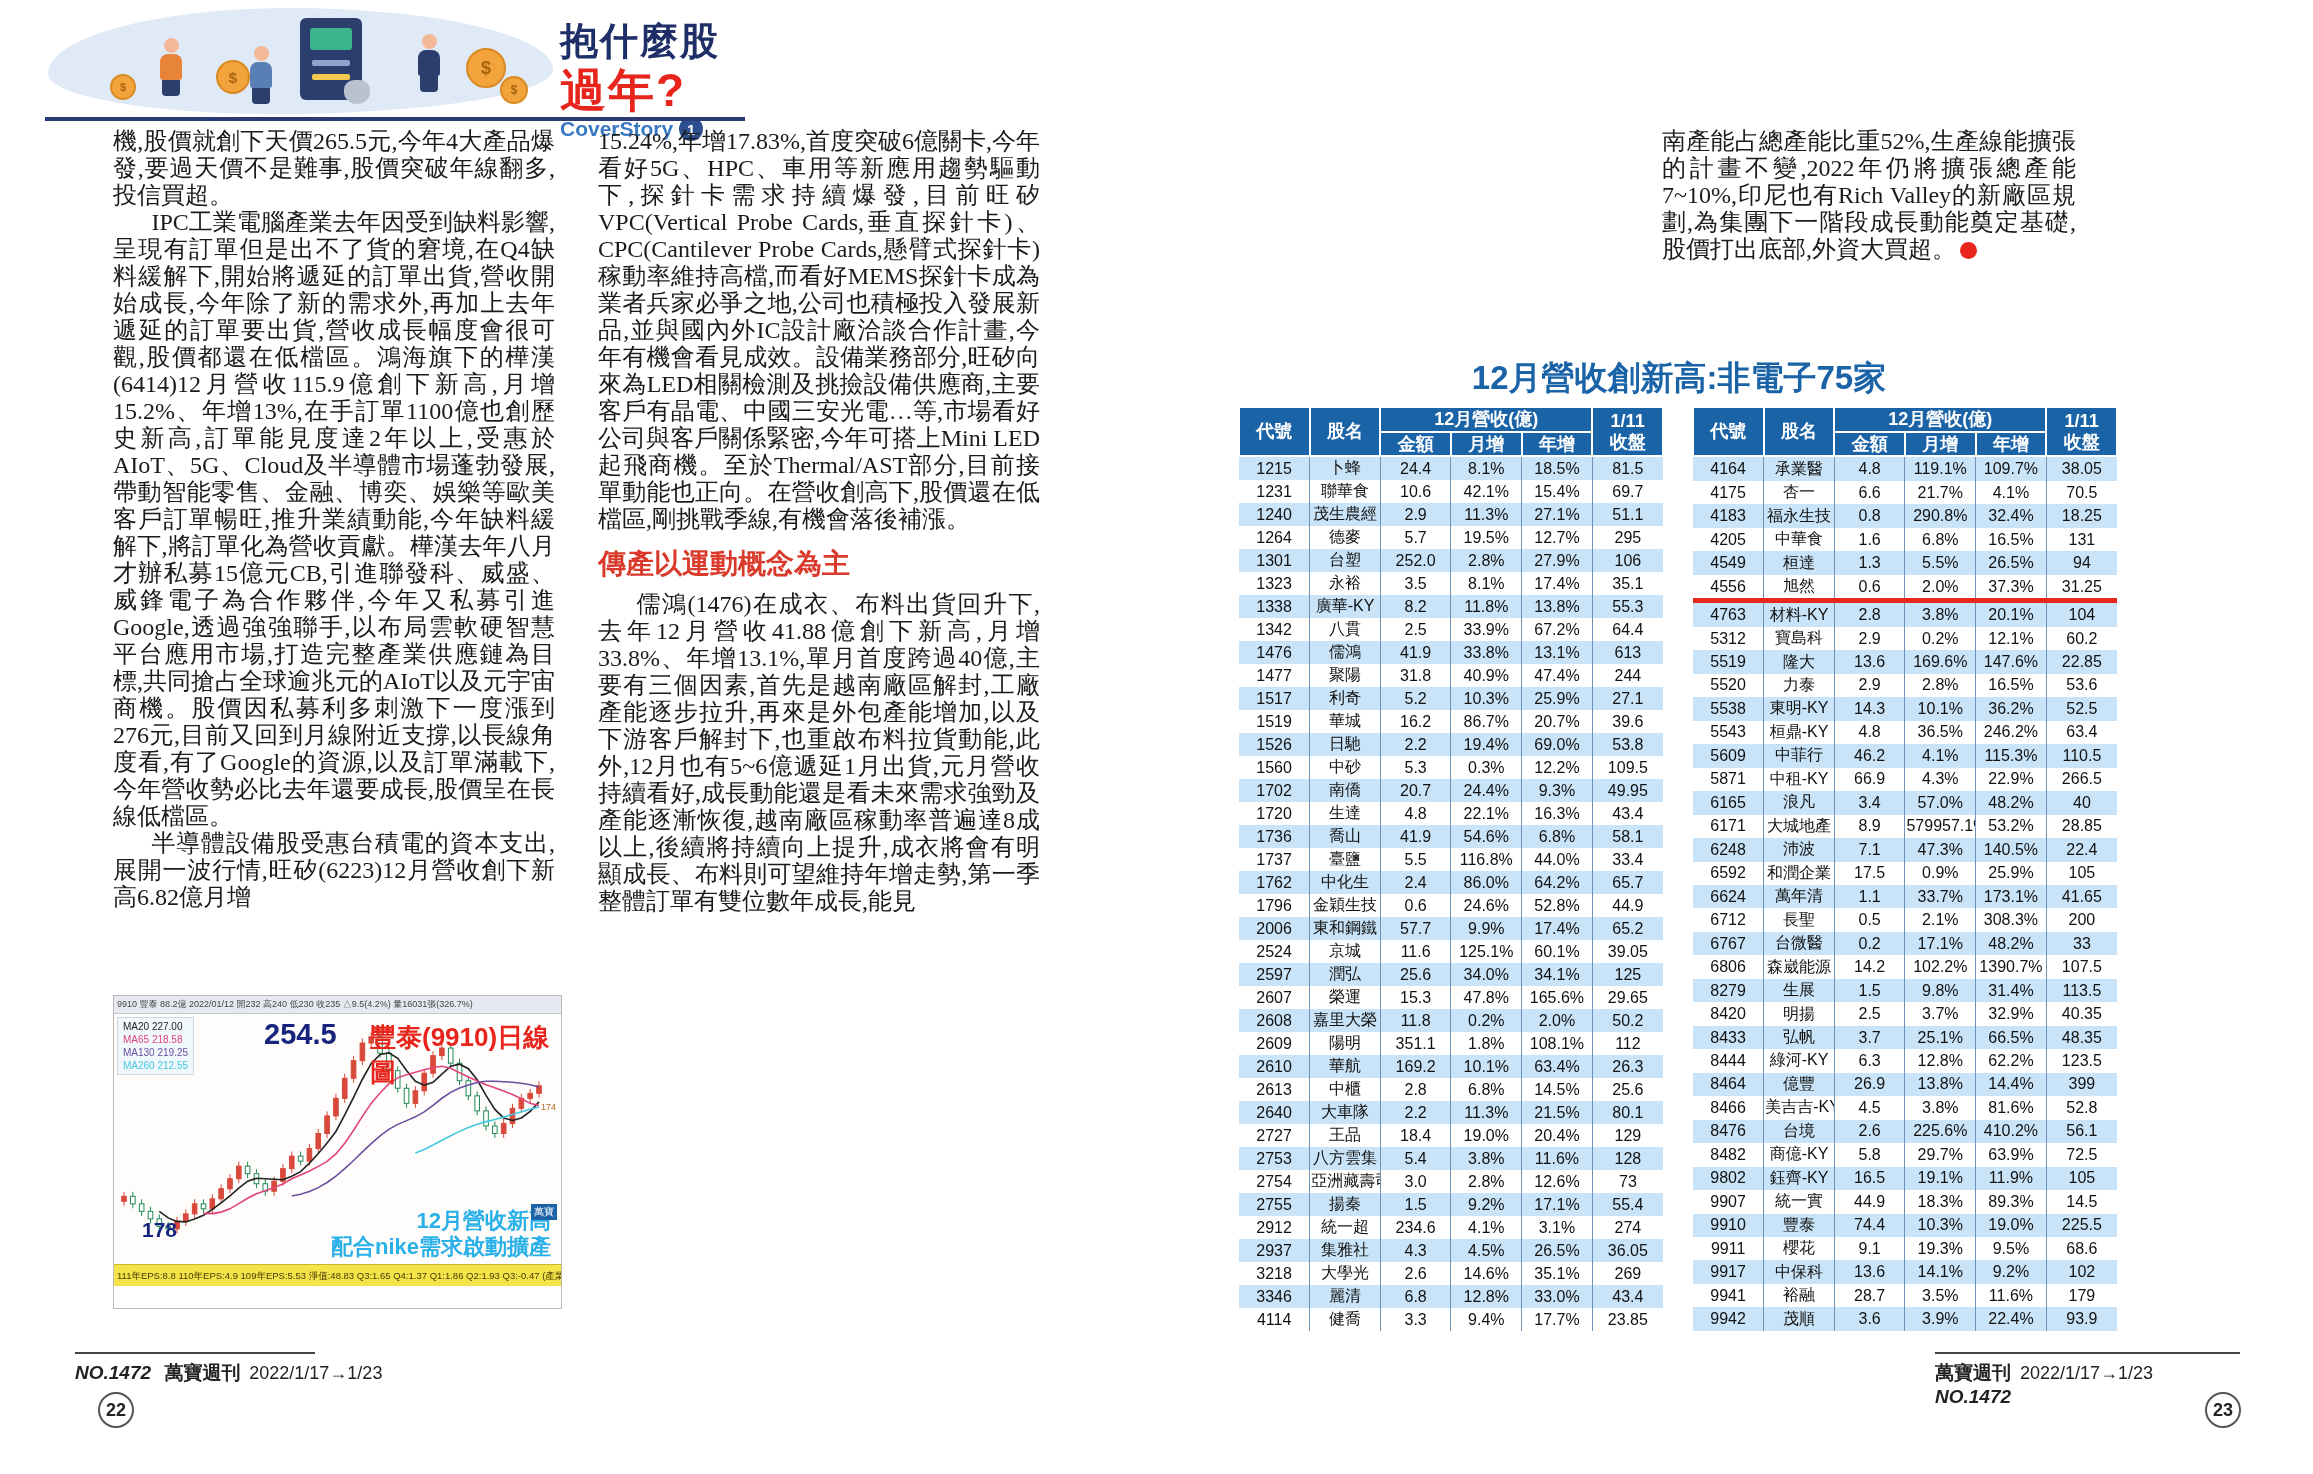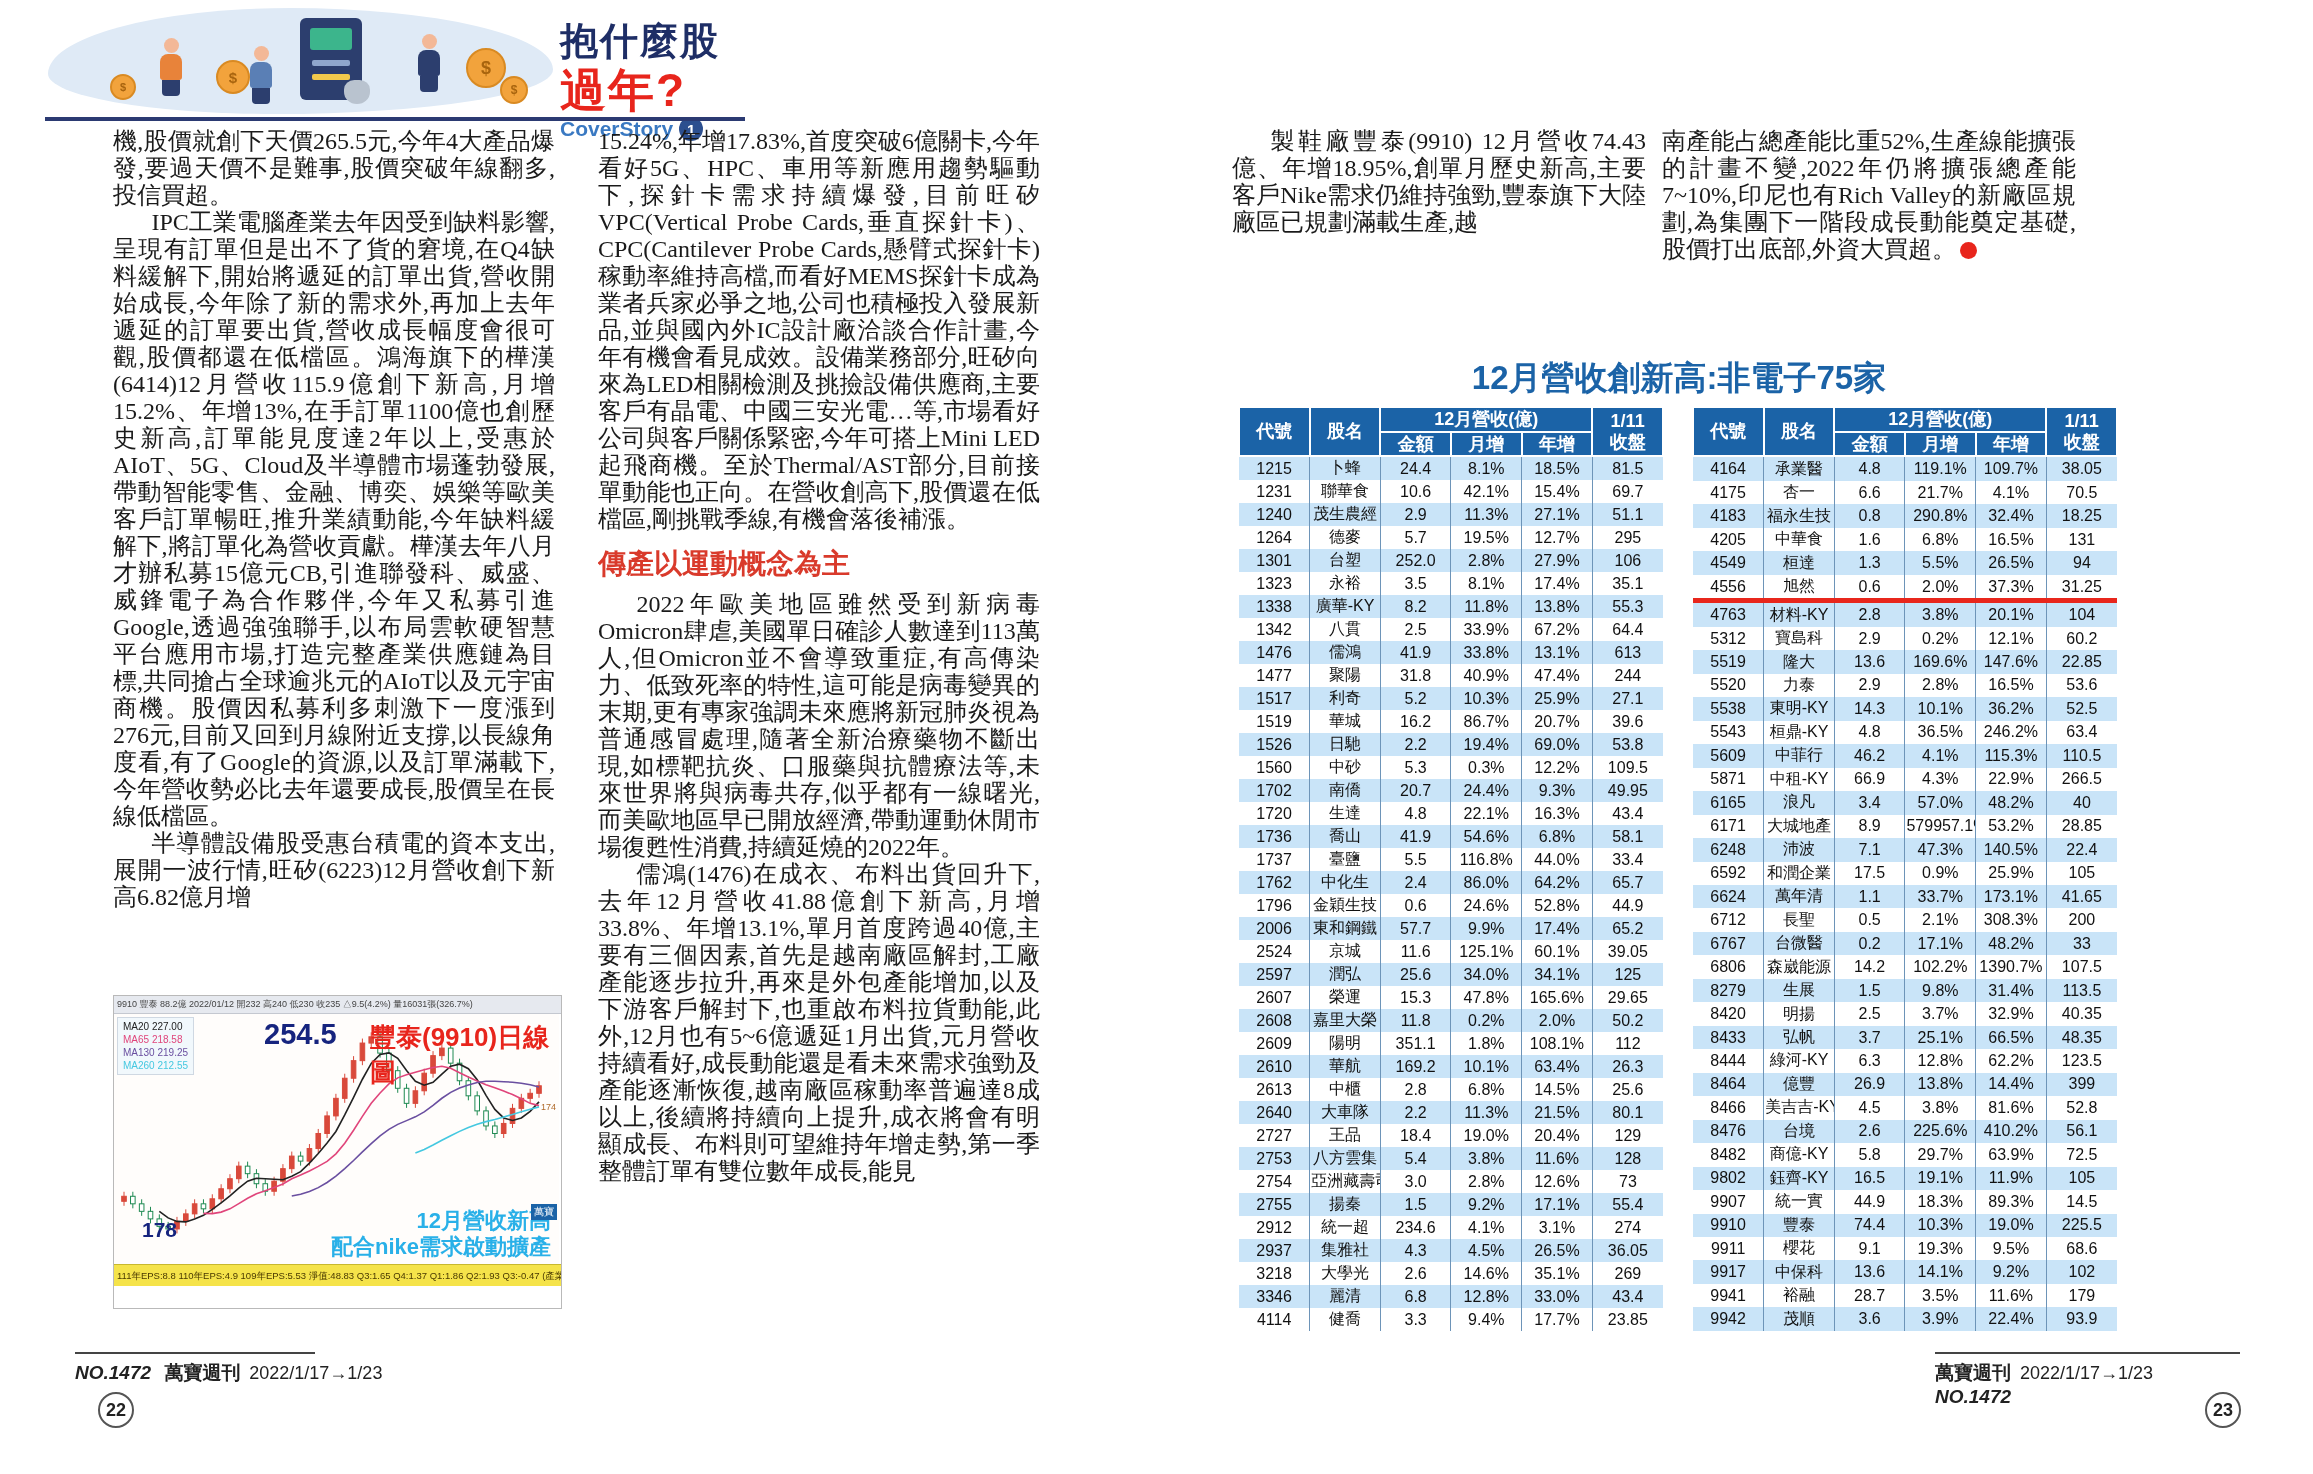--- a/index.html
+++ b/index.html
@@ -126,21 +126,20 @@
     <div class="head-rule"></div>
 
     <div class="col" id="col1">
         <p>機,股價就創下天價265.5元,今年4大產品爆發,要過天價不是難事,股價突破年線翻多,投信買超。</p>
         <p class="ind">IPC工業電腦產業去年因受到缺料影響,呈現有訂單但是出不了貨的窘境,在Q4缺料緩解下,開始將遞延的訂單出貨,營收開始成長,今年除了新的需求外,再加上去年遞延的訂單要出貨,營收成長幅度會很可觀,股價都還在低檔區。鴻海旗下的樺漢(6414)12月營收115.9億創下新高,月增15.2%、年增13%,在手訂單1100億也創歷史新高,訂單能見度達2年以上,受惠於AIoT、5G、Cloud及半導體市場蓬勃發展,帶動智能零售、金融、博奕、娛樂等歐美客戶訂單暢旺,推升業績動能,今年缺料緩解下,將訂單化為營收貢獻。樺漢去年八月才辦私募15億元CB,引進聯發科、威盛、威鋒電子為合作夥伴,今年又私募引進Google,透過強強聯手,以布局雲軟硬智慧平台應用市場,打造完整產業供應鏈為目標,共同搶占全球逾兆元的AIoT以及元宇宙商機。股價因私募利多刺激下一度漲到276元,目前又回到月線附近支撐,以長線角度看,有了Google的資源,以及訂單滿載下,今年營收勢必比去年還要成長,股價呈在長線低檔區。</p>
         <p class="ind">半導體設備股受惠台積電的資本支出,展開一波行情,旺矽(6223)12月營收創下新高6.82億月增</p>
       </div>
     <div class="col" id="col2">
         <p>15.24%,年增17.83%,首度突破6億關卡,今年看好5G、HPC、車用等新應用趨勢驅動下,探針卡需求持續爆發,目前旺矽VPC(Vertical Probe Cards,垂直探針卡)、CPC(Cantilever Probe Cards,懸臂式探針卡)稼動率維持高檔,而看好MEMS探針卡成為業者兵家必爭之地,公司也積極投入發展新品,並與國內外IC設計廠洽談合作計畫,今年有機會看見成效。設備業務部分,旺矽向來為LED相關檢測及挑撿設備供應商,主要客戶有晶電、中國三安光電…等,市場看好公司與客戶關係緊密,今年可搭上Mini LED起飛商機。至於Thermal/AST部分,目前接單動能也正向。在營收創高下,股價還在低檔區,剛挑戰季線,有機會落後補漲。</p>
         <h3 class="section-heading">傳產以運動概念為主</h3>
-        <p class="ind">2022年歐美地區雖然受到新病毒Omicron肆虐,美國單日確診人數達到113萬人,但Omicron並不會導致重症,有高傳染力、低致死率的特性,這可能是病毒變異的末期,更有專家強調未來應將新冠肺炎視為普通感冒處理,隨著全新治療藥物不斷出現,如標靶抗炎、口服藥與抗體療法等,未來世界將與病毒共存,似乎都有一線曙光,而美歐地區早已開放經濟,帶動運動休閒市場復甦性消費,持續延燒的2022年。</p>
         <p class="ind">儒鴻(1476)在成衣、布料出貨回升下,去年12月營收41.88億創下新高,月增33.8%、年增13.1%,單月首度跨過40億,主要有三個因素,首先是越南廠區解封,工廠產能逐步拉升,再來是外包產能增加,以及下游客戶解封下,也重啟布料拉貨動能,此外,12月也有5~6億遞延1月出貨,元月營收持續看好,成長動能還是看未來需求強勁及產能逐漸恢復,越南廠區稼動率普遍達8成以上,後續將持續向上提升,成衣將會有明顯成長、布料則可望維持年增走勢,第一季整體訂單有雙位數年成長,能見</p>
       </div>
 
     <div class="chart">
       <div class="chart-toolbar">9910 豐泰 88.2億 2022/01/12 開232 高240 低230 收235 △9.5(4.2%) 量16031張(326.7%)</div>
       <div class="chart-plot">
         <div class="legend-box" id="chart-legend">
             <div style="color: rgb(34, 34, 34);">MA20  227.00</div>
             <div style="color: rgb(224, 69, 123);">MA65  218.58</div>
             <div style="color: rgb(106, 79, 160);">MA130  219.25</div>
@@ -265,21 +264,20 @@
     <div class="footer" style="left:75px;top:1360px">
       <span class="f-issue">NO.1472</span>&nbsp;&nbsp;
       <span class="f-mag">萬寶週刊</span>&nbsp;
       <span class="f-date">2022/1/17→1/23</span>
     </div>
     <div class="page-circ" style="left:98px;top:1392px">22</div>
   </div>
 
   <div>
     <div class="col" id="colA">
-        <p class="ind">製鞋廠豐泰(9910) 12月營收74.43億、年增18.95%,創單月歷史新高,主要客戶Nike需求仍維持強勁,豐泰旗下大陸廠區已規劃滿載生產,越</p>
       </div>
     <div class="col" id="colB">
         <p>南產能占總產能比重52%,生產線能擴張的計畫不變,2022年仍將擴張總產能7~10%,印尼也有Rich Valley的新廠區規劃,為集團下一階段成長動能奠定基礎,股價打出底部,外資大買超。<span class="end-mark"></span></p>
       </div>
 
     <h2 class="table-title">12月營收創新高:非電子75家</h2>
 
     <div class="tables">
       <table class="rev" id="tbl-left">
           <thead>

